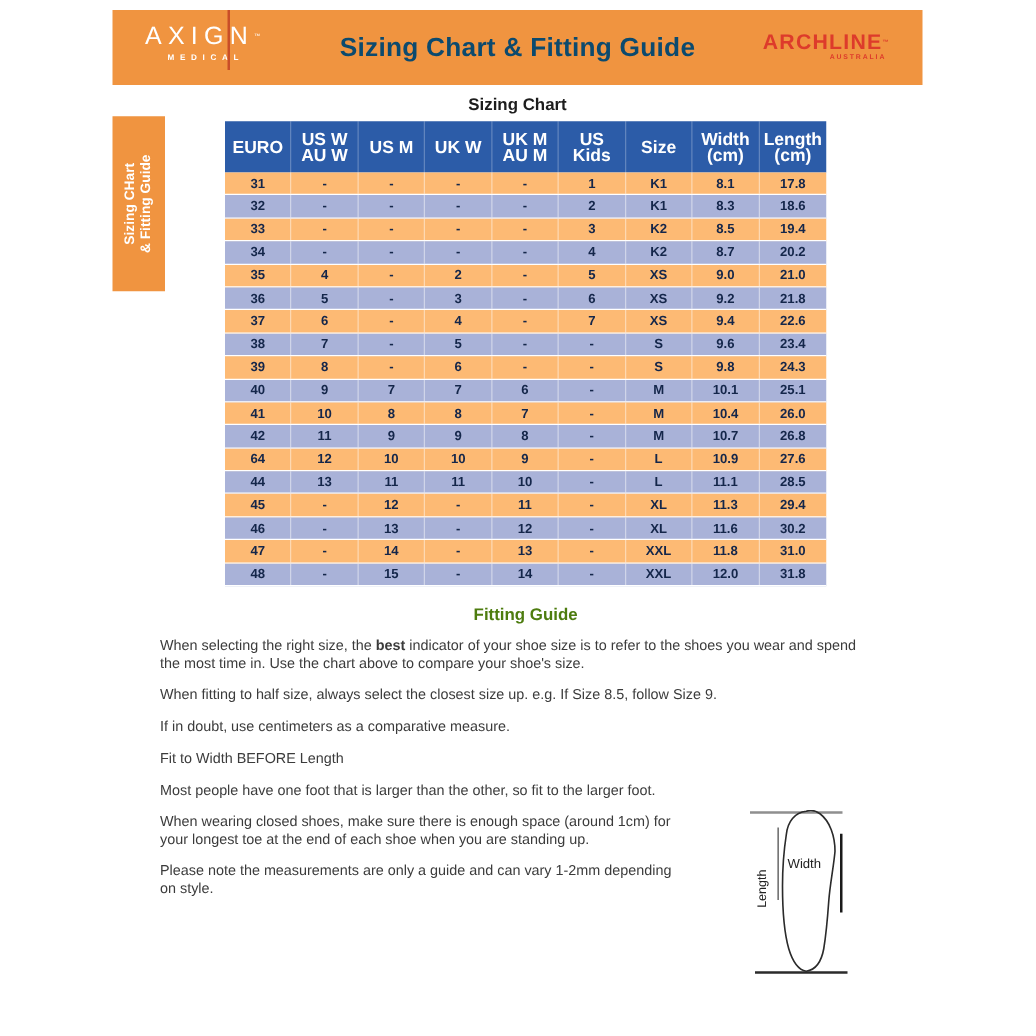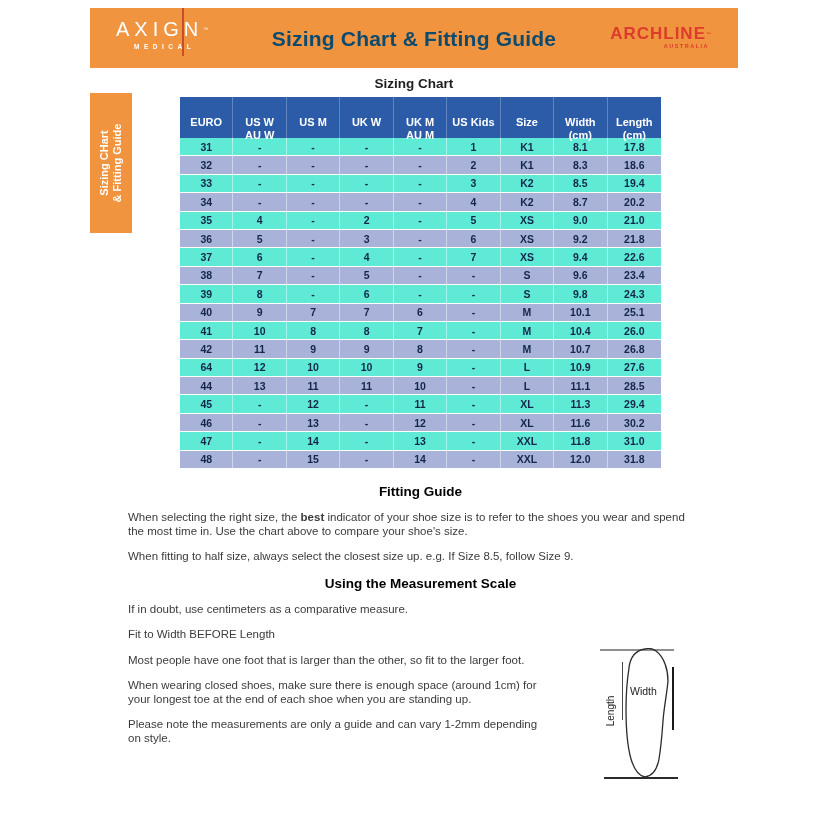--- a/index.html
+++ b/index.html
@@ -24,37 +24,37 @@
   .side-tab{position:absolute;left:90px;top:93px;width:42px;height:140px;background:#F09440;}
   .side-tab-text{position:absolute;width:140px;height:42px;left:-49px;top:49px;
     transform:rotate(-90deg);display:flex;flex-direction:column;justify-content:center;
     align-items:center;color:#fff;font-weight:bold;font-size:11px;line-height:13px;text-align:center;}
   
   .chart-heading{position:absolute;left:90px;top:76px;width:648px;text-align:center;
     font-size:13.5px;font-weight:bold;color:#1d1d1d;}
   
   .sizing-table{position:absolute;left:180px;top:97px;width:481px;}
   .thead{display:grid;grid-template-columns:repeat(9,1fr);background:#2C5CA8;height:41px;}
-  .th{display:flex;flex-direction:column;align-items:center;justify-content:flex-start;
-    padding-top:19px;color:#fff;font-weight:bold;font-size:11px;line-height:13px;
+  .th{display:flex;flex-direction:column;align-items:center;justify-content:center;
+    padding-top:0;color:#fff;font-weight:bold;font-size:14px;line-height:13px;
     border-right:1px solid rgba(255,255,255,0.25);box-sizing:border-box;text-align:center;}
   .th:last-child{border-right:none;}
   .trow{display:grid;grid-template-columns:repeat(9,1fr);height:18.4px;
     border-bottom:1.5px solid #ffffff;box-sizing:border-box;}
-  .trow.a{background:#5eead4;}
+  .trow.a{background:#fdba74;}
   .trow.b{background:#A9B2D8;}
   .td{display:flex;align-items:center;justify-content:center;font-size:10.5px;
     font-weight:bold;color:#14264A;border-right:1px solid rgba(255,255,255,0.45);
     box-sizing:border-box;}
   .td:last-child{border-right:none;}
   
   .text-body{position:absolute;left:128px;top:484px;width:616px;font-size:11.5px;
     line-height:13.5px;color:#3b3b3b;}
   .text-body h3{margin:0 0 11px 0;width:585px;text-align:center;font-size:13.5px;
-    color:#000000;line-height:16px;}
+    color:#4d7c0f;line-height:16px;}
   .text-body p{margin:4px 0 12px 0;white-space:pre-line;}
   .bold{font-weight:bold;}
   
   .foot-diagram{position:absolute;left:596px;top:640px;width:150px;height:152px;}
   .fd-topline{position:absolute;left:4px;top:9px;width:74px;height:2px;background:#8f8f8f;}
   .fd-bottomline{position:absolute;left:8px;top:137px;width:74px;height:2px;background:#2b2b2b;}
   .fd-foot{position:absolute;left:24px;top:8px;}
   .fd-right-marker{position:absolute;left:76px;top:27px;width:2px;height:63px;background:#1a1a1a;}
   .fd-left-marker{position:absolute;left:26px;top:22px;width:1px;height:58px;background:#4a4a4a;}
   .fd-width{position:absolute;left:34px;top:45px;font-size:10.5px;color:#222;}
@@ -322,21 +322,20 @@
       </div>
     </div>
 </div>
 
 <div class="text-body">
   <h3>Fitting Guide</h3>
   <p><span>When selecting the right size, the </span><span class="bold">best</span><span> indicator of your shoe size is to refer to the shoes you wear and spend
 the most time in. Use the chart above to compare your shoe's size.</span></p>
   <p>When fitting to half size, always select the closest size up. e.g. If Size 8.5, follow Size 9.</p>
 
-  <h3>Using the Measurement Scale</h3>
   <p>If in doubt, use centimeters as a comparative measure.</p>
   <p>Fit to Width BEFORE Length</p>
   <p>Most people have one foot that is larger than the other, so fit to the larger foot.</p>
   <p>When wearing closed shoes, make sure there is enough space (around 1cm) for
 your longest toe at the end of each shoe when you are standing up.</p>
   <p>Please note the measurements are only a guide and can vary 1-2mm depending
 on style.</p>
 </div>
 
 <div class="foot-diagram">

